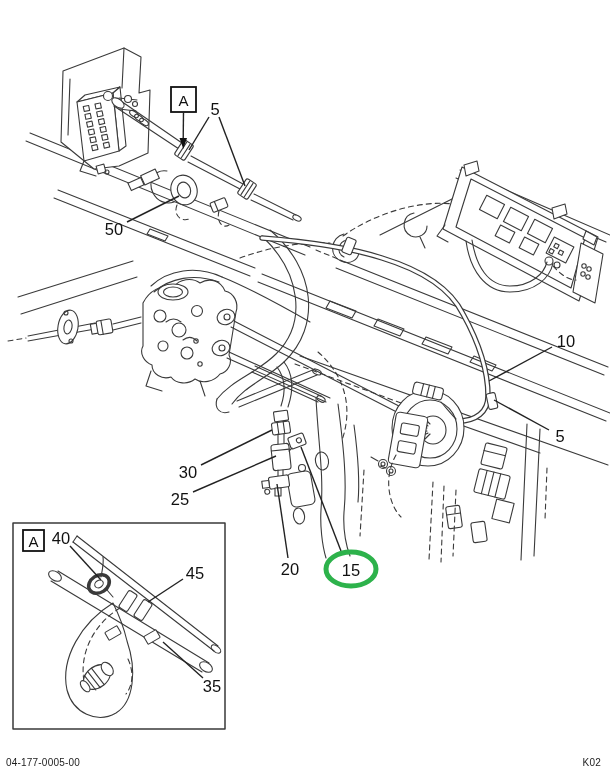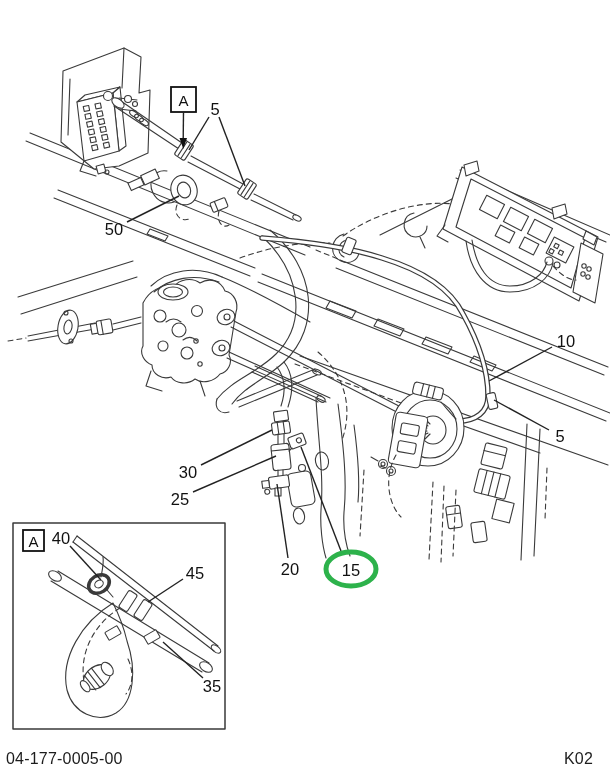--- a/index.html
+++ b/index.html
@@ -1,21 +1,21 @@
 <!DOCTYPE html>
 <html><head>
 <meta charset="utf-8">
 <style>
   html,body{margin:0;padding:0;background:#fff;}
   .page{position:relative;width:610px;height:777px;background:#fff;overflow:hidden;
         font-family:"Liberation Sans", sans-serif;}
   .diagram-svg{position:absolute;left:0;top:0;}
-  .footer-text{position:absolute;bottom:9px;font-size:16px;color:#1c1c1c;letter-spacing:0.2px;}
+  .footer-text{position:absolute;bottom:9px;font-size:10px;color:#1c1c1c;letter-spacing:0.2px;}
   .footer-left{left:6px;}
-  .footer-right{right:17px;margin-left:24px;}
+  .footer-right{right:9px;margin-left:24px;}
   
   .ink{stroke:#3a3a3a;fill:none;stroke-width:1.1;stroke-linecap:round;stroke-linejoin:round;}
   .dash{stroke-dasharray:5 4;}
   .wfill{fill:#ffffff;}
   .lead{stroke:#222;stroke-width:1.4;fill:none;}
   .lbl{font-size:16.5px;fill:#111;text-anchor:middle;}
   .marker{font-size:15px;fill:#111;text-anchor:middle;}
 </style>
 </head>
 <body>

